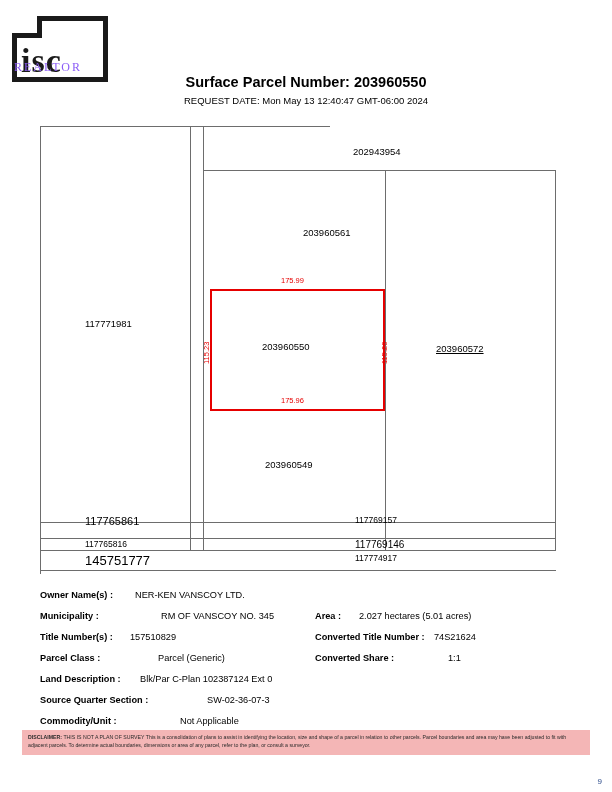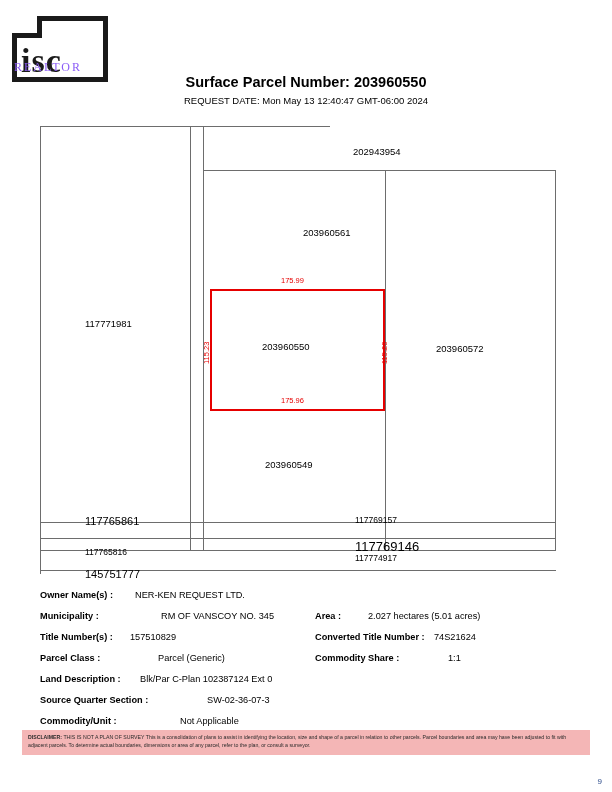--- a/index.html
+++ b/index.html
@@ -199,56 +199,56 @@
     <div class="mline hline" style="left:0px; top:412px; width:516px;"></div>
     <div class="mline hline" style="left:0px; top:424px; width:516px;"></div>
     <div class="mline hline" style="left:0px; top:444px; width:516px;"></div>
 
     <div class="red-parcel" style="left:170px; top:163px; width:175px; height:122px;"></div>
 
     <div class="plabel" style="left:313px; top:20px;">202943954</div>
     <div class="plabel" style="left:225px; top:101px;margin-left:38px;">203960561</div>
     <div class="plabel" style="left:45px; top:192px;">117771981</div>
     <div class="plabel" style="left:222px; top:215px;">203960550</div>
-    <div class="plabel" style="left:396px; top:217px;">203960572</div>
+    <div class="plabel" style="left:396px; top:217px;text-decoration:underline;">203960572</div>
     <div class="plabel" style="left:225px; top:333px;">203960549</div>
     <div class="plabel" style="left:45px; top:389px; font-size:11px;">117765861</div>
     <div class="plabel" style="left:315px; top:389px; font-size:8.5px;">117769157</div>
-    <div class="plabel" style="left:45px; top:413px; font-size:8.5px;margin-top:8px;">117765816</div>
-    <div class="plabel" style="left:315px; top:413px; font-size:13px;text-align:right;">117769146</div>
-    <div class="plabel" style="left:45px; top:442px; font-size:11px;">145751777</div>
+    <div class="plabel" style="left:45px; top:413px; font-size:8.5px;">117765816</div>
+    <div class="plabel" style="left:315px; top:413px; font-size:10px;text-align:right;">117769146</div>
+    <div class="plabel" style="left:45px; top:427px; font-size:13px;">145751777</div>
     <div class="plabel" style="left:315px; top:427px; font-size:8.5px;">117774917</div>
 
     <div class="dim" style="left:241px; top:150px;">175.99</div>
     <div class="dim" style="left:241px; top:270px;">175.96</div>
     <div class="dim dim-v" style="left:162px; top:238px;">115.23</div>
     <div class="dim dim-v" style="left:340px; top:238px;">115.20</div>
   </div>
 
   <div class="details">
     <div class="drow">
       <span class="dlabel">Owner Name(s) :</span>
-      <span class="dval" style="left:95px;">NER-KEN REQUEST LTD.</span>
+      <span class="dval" style="left:95px;">NER-KEN VANSCOY LTD.</span>
     </div>
     <div class="drow">
       <span class="dlabel">Municipality :</span>
       <span class="dval" style="left:78px;margin-left:43px;">RM OF VANSCOY NO. 345</span>
       <span class="dlabel-r">Area :</span>
-      <span class="dval-r" style="left:328px;">2.027 hectares (5.01 acres)</span>
+      <span class="dval-r" style="left:319px;">2.027 hectares (5.01 acres)</span>
     </div>
     <div class="drow">
       <span class="dlabel">Title Number(s) :</span>
       <span class="dval" style="left:90px;">157510829</span>
       <span class="dlabel-r">Converted Title Number :</span>
       <span class="dval-r" style="left:394px;">74S21624</span>
     </div>
     <div class="drow">
       <span class="dlabel">Parcel Class :</span>
       <span class="dval" style="left:82px;padding-left:36px;">Parcel (Generic)</span>
-      <span class="dlabel-r">Commodity Share :</span>
+      <span class="dlabel-r">Converted Share :</span>
       <span class="dval-r" style="left:372px;margin-left:36px;">1:1</span>
     </div>
     <div class="drow">
       <span class="dlabel">Land Description :</span>
       <span class="dval" style="left:100px;">Blk/Par C-Plan 102387124 Ext 0</span>
     </div>
     <div class="drow">
       <span class="dlabel">Source Quarter Section :</span>
       <span class="dval" style="left:131px;margin-left:36px;">SW-02-36-07-3</span>
     </div>

